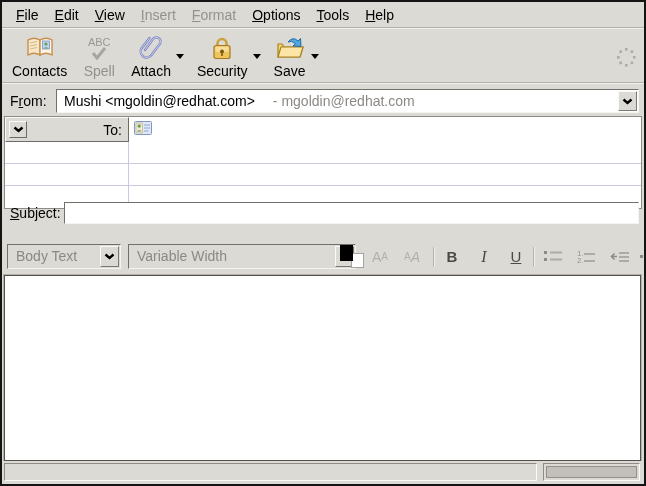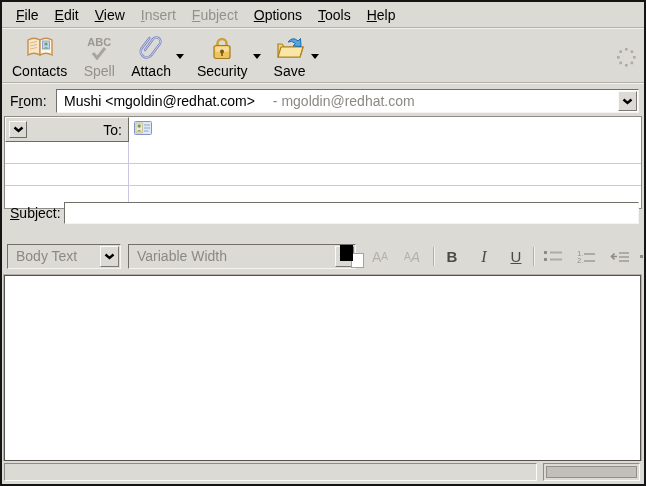--- a/index.html
+++ b/index.html
@@ -35,21 +35,21 @@
   }
   .tbtn.has-menu { padding-right:18px; }
   .tbtn .ticon { height:28px; display:flex; align-items:center; justify-content:center; }
   .tbtn .tlabel { margin-top:1px; line-height:16px; }
   .tbtn.disabled .tlabel { color:#94918c; }
   .dropmarker {
     position:absolute; right:5px; top:23px; width:0; height:0;
     border-left:4px solid transparent; border-right:4px solid transparent;
     border-top:5px solid #000;
   }
-  .spell-abc { font-size:11px; font-weight:bold; color:#9b9893; letter-spacing:0; line-height:10px; }
+  .spell-abc { font-size:11px; font-weight:normal; color:#9b9893; letter-spacing:0; line-height:10px; }
   #throbber { position:absolute; right:6px; top:16px; }
 
   
   #from-row { position:absolute; left:0; top:84px; right:0; height:30px; }
   #from-label { position:absolute; left:8px; top:7px; }
   #from-combo {
     position:absolute; left:54px; top:3px; right:5px; height:24px;
     background:#ffffff;
     border-top:1px solid #726f6a; border-left:1px solid #726f6a;
     border-bottom:1px solid #f6f4f0; border-right:1px solid #f6f4f0;
@@ -159,21 +159,21 @@
 </head>
 <body>
 
 <div id="window">
 
   <div id="menubar">
     <div class="menu-item"><span class="mn">F</span><span>ile</span></div>
     <div class="menu-item"><span class="mn">E</span><span>dit</span></div>
     <div class="menu-item"><span class="mn">V</span><span>iew</span></div>
     <div class="menu-item disabled"><span class="mn">I</span><span>nsert</span></div>
-    <div class="menu-item disabled"><span class="mn">F</span><span>ubject</span></div>
+    <div class="menu-item disabled"><span class="mn">F</span><span>ormat</span></div>
     <div class="menu-item"><span class="mn">O</span><span>ptions</span></div>
     <div class="menu-item"><span class="mn">T</span><span>ools</span></div>
     <div class="menu-item"><span class="mn">H</span><span>elp</span></div>
   </div>
 
   <div id="toolbar">
 
 
     <div class="tbtn">
       <span class="ticon">

